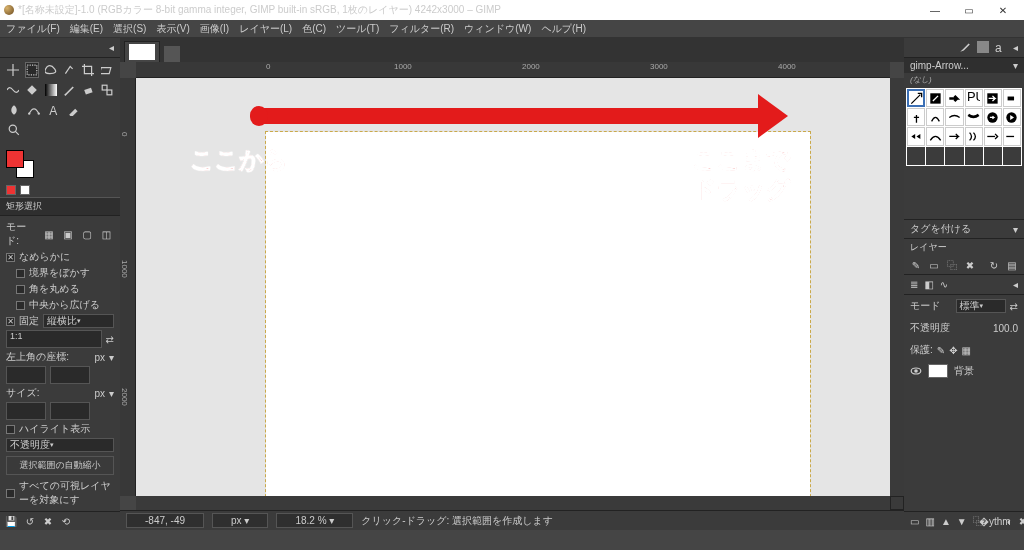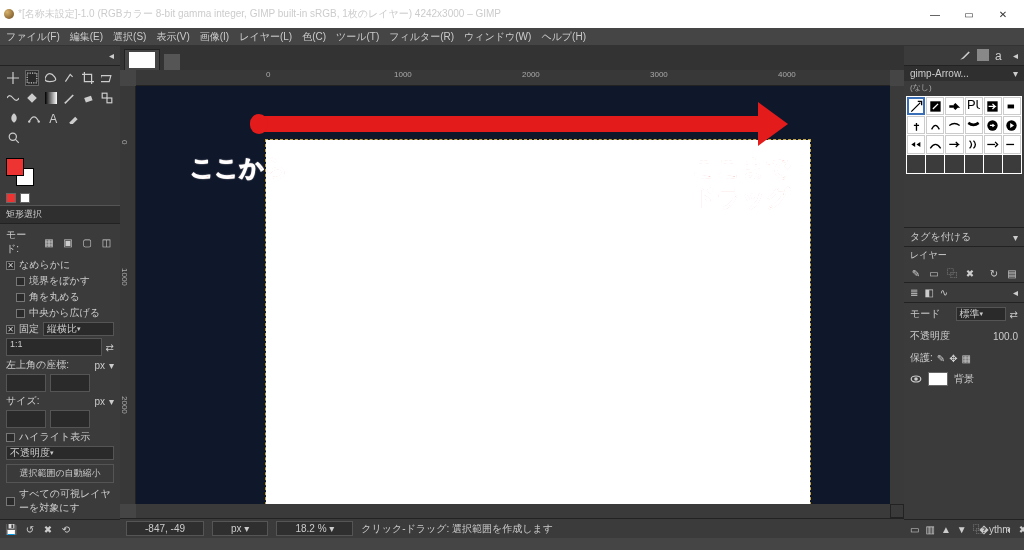--- a/index.html
+++ b/index.html
@@ -1,17 +1,17 @@
 <!DOCTYPE html>
 <html><head>
 <meta charset="utf-8">
 <style>
 *{margin:0;padding:0;box-sizing:border-box;font-family:"Meiryo",sans-serif;font-size:10px;color:#ccc}
 body{background:#454545;width:1024px;height:550px;overflow:hidden;position:relative}
-.titlebar{height:28px;background:#fff;display:flex;align-items:center;padding:0 4px;color:#333}
+.titlebar{height:20px;background:#fff;display:flex;align-items:center;padding:0 4px;color:#333}
 .titlebar .gimp-ball{width:10px;height:10px;border-radius:50%;background:radial-gradient(circle at 30% 30%,#d9b36c,#6b4a1f);margin-right:4px}
 .titlebar .spacer{flex:1}
 .titlebar .winbtn{width:34px;height:20px;display:flex;align-items:center;justify-content:center;color:#333}
 .menubar{height:18px;background:#454545;display:flex;align-items:center;gap:10px;padding:0 6px;border-bottom:1px solid #333}
 .menubar span{white-space:nowrap}
 .workrow{display:flex;height:492px}
 .left{width:120px;background:#3b3b3b;display:flex;flex-direction:column}
 .right{width:120px;background:#3b3b3b;display:flex;flex-direction:column}
 .center{flex:1;display:flex;flex-direction:column;background:#454545;position:relative}
 .toolbox{padding:4px 6px}
@@ -31,21 +31,21 @@
 .ck{width:9px;height:9px;border:1px solid #777;background:#2a2a2a;flex-shrink:0}
 .ck.on::after{content:"✕";font-size:8px;line-height:7px;display:block;text-align:center;color:#ccc}
 .dd{flex:1;background:#2a2a2a;border:1px solid #555;height:14px;display:flex;align-items:center;justify-content:flex-start;padding:0 3px;font-size:9px}
 .dd .tri{font-size:7px}
 .num{width:40px;background:#2a2a2a;border:1px solid #555;height:18px;padding:0 3px;font-size:9px}
 .btn{background:#3a3a3a;border:1px solid #555;padding:2px 4px;font-size:9px;text-align:center}
 .canvas-wrap{flex:1;position:relative;background:#454545;overflow:hidden}
 .ruler-h{position:absolute;top:0;left:16px;right:14px;height:16px;background:#383838;border-bottom:1px solid #222}
 .ruler-v{position:absolute;top:16px;left:0;width:16px;bottom:14px;background:#383838;border-right:1px solid #222}
 .ruler-h .tick,.ruler-v .tick{position:absolute;color:#aaa;font-size:8px}
-.view{position:absolute;top:16px;left:16px;right:14px;bottom:14px;background:#0f172a}
+.view{position:absolute;top:16px;left:16px;right:14px;bottom:14px;background:#e5e5e5}
 .canvas{position:absolute;background:#fff;outline:1px dashed #caa94a}
 .sb-v{position:absolute;top:16px;right:0;width:14px;bottom:14px;background:#3a3a3a}
 .sb-h{position:absolute;left:16px;right:14px;bottom:0;height:14px;background:#3a3a3a}
 .nav-sq{position:absolute;right:0;bottom:0;width:14px;height:14px;background:#3a3a3a;border:1px solid #222}
 .status{height:20px;background:#3b3b3b;display:flex;align-items:center;gap:8px;padding:0 6px;border-top:1px solid #222;font-size:9px}
 .status .seg{background:#2f2f2f;border:1px solid #555;padding:1px 18px}
 .annot-arrow{position:absolute;height:16px;background:#e31b1b;border-radius:8px}
 .annot-arrow::before{content:"";position:absolute;left:-4px;top:-2px;width:18px;height:20px;border-radius:10px;background:#e31b1b}
 .annot-arrow::after{content:"";position:absolute;right:-22px;top:-14px;border-left:30px solid #e31b1b;border-top:22px solid transparent;border-bottom:22px solid transparent}
 .annot-text{position:absolute;color:#e31b1b;font-weight:bold;font-size:24px;-webkit-text-stroke:1px #fff;text-shadow:0 0 2px #fff;line-height:1.2;white-space:nowrap}
@@ -343,21 +343,21 @@
           </svg></span>
       <span><svg viewBox="0 0 10 10">
             <text x="0" y="9" font-size="10" fill="#ccc">a</text>
           </svg></span>
       <span>◂</span>
     </div>
     <div class="brush-hdr">
       <span>gimp-Arrow...</span>
         <span class="tri">▾</span>
     </div>
-    <div style="padding:1px 6px;font-size:8px;color:#aaa;">(なし)</div>
+    <div style="padding:1px 6px;font-size:8px;color:#aaa;font-style:italic">(なし)</div>
     <div class="brush-grid">
       <div class="brush-cell sel">
           <svg viewBox="0 0 10 10">
             <path d="M1 9l7-7M6 1h3v3" stroke="#000" fill="none"></path>
           </svg>
         </div>
       <div class="brush-cell">
           <svg viewBox="0 0 10 10">
             <rect x="1" y="1" width="8" height="8" fill="#000"></rect>
             <path d="M3 7l4-4" stroke="#fff"></path>

